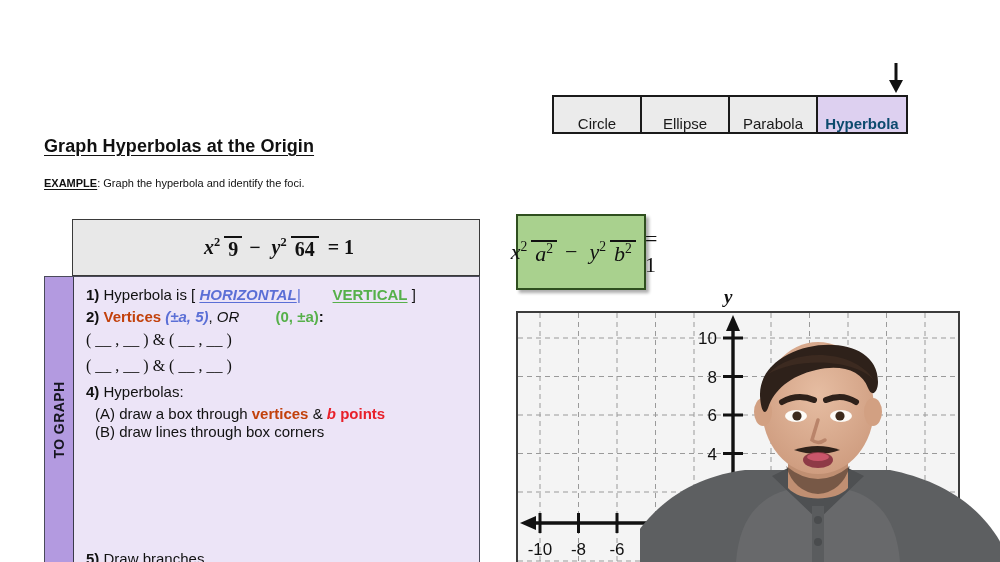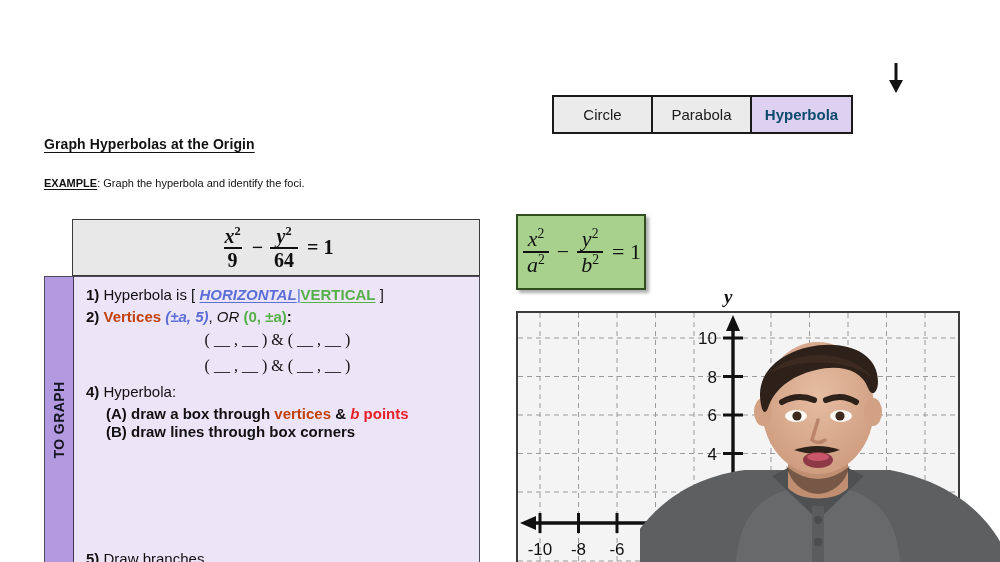--- a/index.html
+++ b/index.html
@@ -14,43 +14,43 @@
   .abs{position:absolute;}
 
   
   #tabstrip{
     left:552px;top:95px;
     display:flex;
     border:2px solid #1a1a1a;
     box-sizing:border-box;
   }
   .tab{
-    width:99px;height:35px;
-    box-sizing:border-box;
-    display:flex;align-items:center;justify-content:center;
+    width:88px;height:35px;
+    box-sizing:border-box;
+    display:flex;align-items:flex-end;justify-content:center;
     font-size:15px;
     background:#ebebeb;
     border-right:2px solid #1a1a1a;
     color:#1a1a1a;
   }
   .tab:last-child{border-right:none;}
   .tab.active{
     background:#ddd0f0;
     color:#0c4a6e;
     font-weight:bold;
   }
   #tab-arrow{
     left:884px;top:62px;
     width:24px;height:32px;
   }
 
   
   #page-title{
     left:44px;top:136px;
-    font-size:14px;font-weight:bold;
+    font-size:18px;font-weight:bold;
     text-decoration:underline;
     text-underline-offset:3px;
     letter-spacing:.1px;
   }
   #example-line{
     left:44px;top:177px;
     font-size:11px;
   }
   #example-line .ex-label{
     font-weight:600;
@@ -63,21 +63,21 @@
     left:72px;top:219px;
     width:408px;height:57px;
     box-sizing:border-box;
     background:#e8e8e8;
     border:1.5px solid #3a3a3a;
     display:flex;align-items:center;justify-content:center;
   }
 
   
   .mathrow{display:inline-flex;align-items:center;font-family:"Liberation Serif",serif;}
-  .frac{display:inline-flex;flex-direction:column;align-items:center;
+  .frac{display:inline-flex;flex-direction:row;align-items:center;
         vertical-align:middle;line-height:1;margin:0 2px;}
   .frac .num{padding:0 4px 1px;}
   .frac .den{padding:1px 4px 0;border-top:2px solid currentColor;}
   .ital{font-style:italic;}
   sup.sq{font-size:.62em;vertical-align:super;line-height:0;}
 
   #eq-box .mathrow{font-size:20px;font-weight:bold;}
   #eq-box .op{margin:0 5px;font-weight:bold;}
 
   
@@ -107,28 +107,28 @@
   #steps-body{
     flex:1;
     padding:10px 10px 0 12px;
     font-size:15px;
     line-height:1.0;
     position:relative;
   }
   .step{margin-bottom:7px;}
   .step-num{font-weight:bold;}
   .blanks{
-    text-align:center;
+    text-align:left;
     margin:8px 0 10px 0;
     font-size:16px;
     font-family:"Liberation Serif",serif;
   }
-  .sub-line{margin:3px 0 3px 20px;font-weight:bold;}
+  .sub-line{margin:3px 0 3px 9px;}
   .c-blue{color:#5b6fd6;font-style:italic;}
-  .c-green{color:#56b04a;}
+  .c-green{color:#56b04a;margin-left:32px;}
   .c-cyan{color:#c2410c;}
   .c-red{color:#e8202a;}
   .u{text-decoration:underline;text-underline-offset:2px;}
   .b{font-weight:bold;}
   .i{font-style:italic;}
   .step5{
     position:absolute;left:0;bottom:-3px;
     padding-left:12px;
     font-size:15px;
     white-space:nowrap;
@@ -175,20 +175,23 @@
     width:360px;height:232px;
     overflow:hidden;
   }
 </style>
 </head>
 <body>
 
 <div class="abs" id="tabstrip">
   <div class="tab">
     <span>Circle</span>
+  </div>
+  <div class="tab">
+    <span>Ellipse</span>
   </div>
   <div class="tab">
     <span>Parabola</span>
   </div>
   <div class="tab active">
     <span>Hyperbola</span>
   </div>
 </div>
 
 <svg class="abs" id="tab-arrow" viewBox="0 0 24 32">
@@ -253,21 +256,21 @@
       <b class="c-blue">(±a, 5)</b><span>,</span>
       <i>OR</i>
       <b class="c-green">(0, ±a)</b><span class="b">:</span>
     </div>
     <div class="blanks">( __ , __ ) &amp; ( __ , __ )</div>
 
     <div class="blanks">( __ , __ ) &amp; ( __ , __ )</div>
 
     <div class="step">
       <span class="step-num">4)</span>
-      <span>Hyperbola:</span>
+      <span>Hyperbolas:</span>
     </div>
     <div class="sub-line">
       <span>(A) draw a box through </span><b class="c-cyan">vertices</b><span> &amp; </span><b class="c-red i">b</b><b class="c-red"> points</b>
     </div>
     <div class="sub-line">(B) draw  lines through box corners</div>
 
     <div class="step5">
       <span class="step-num">5)</span>
       <span>Draw branches</span>
     </div>

